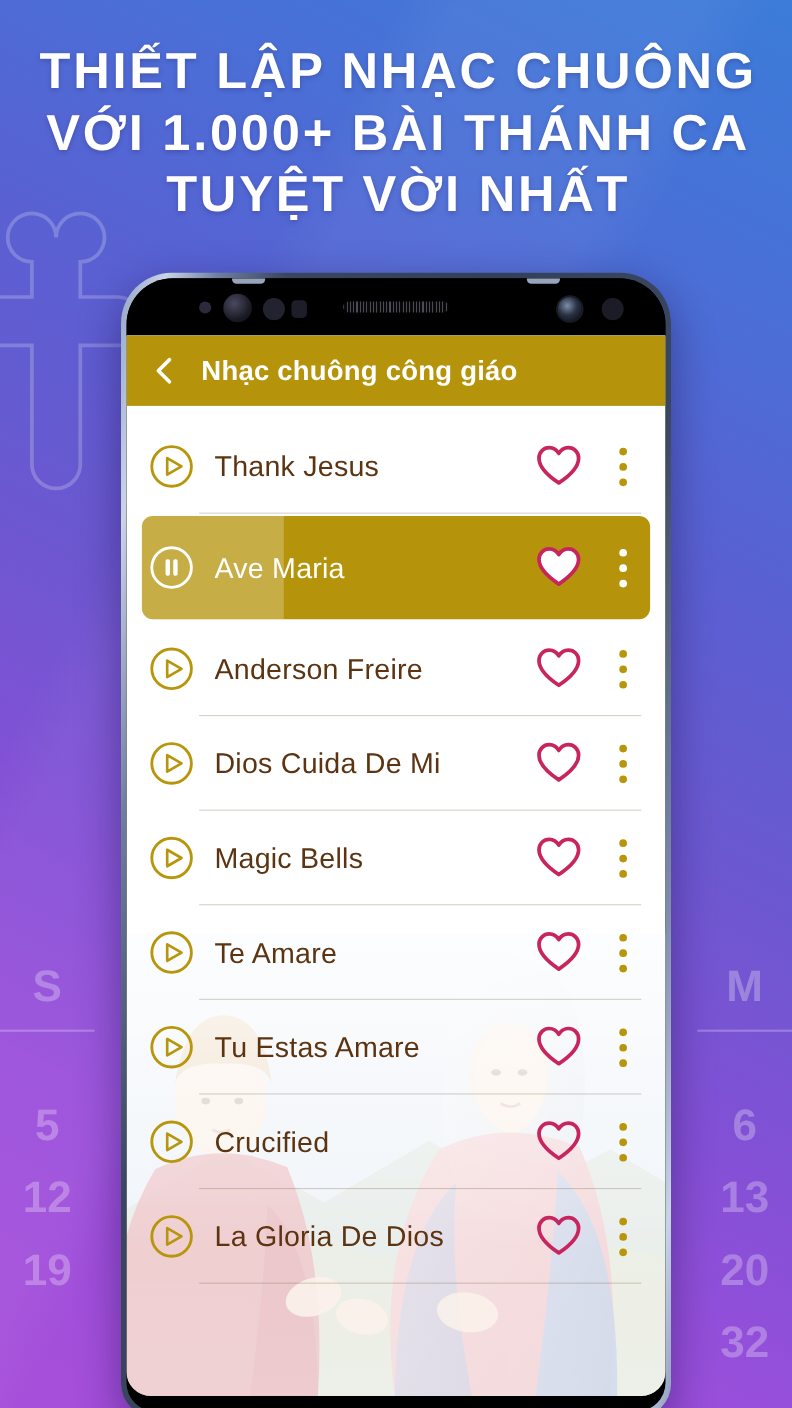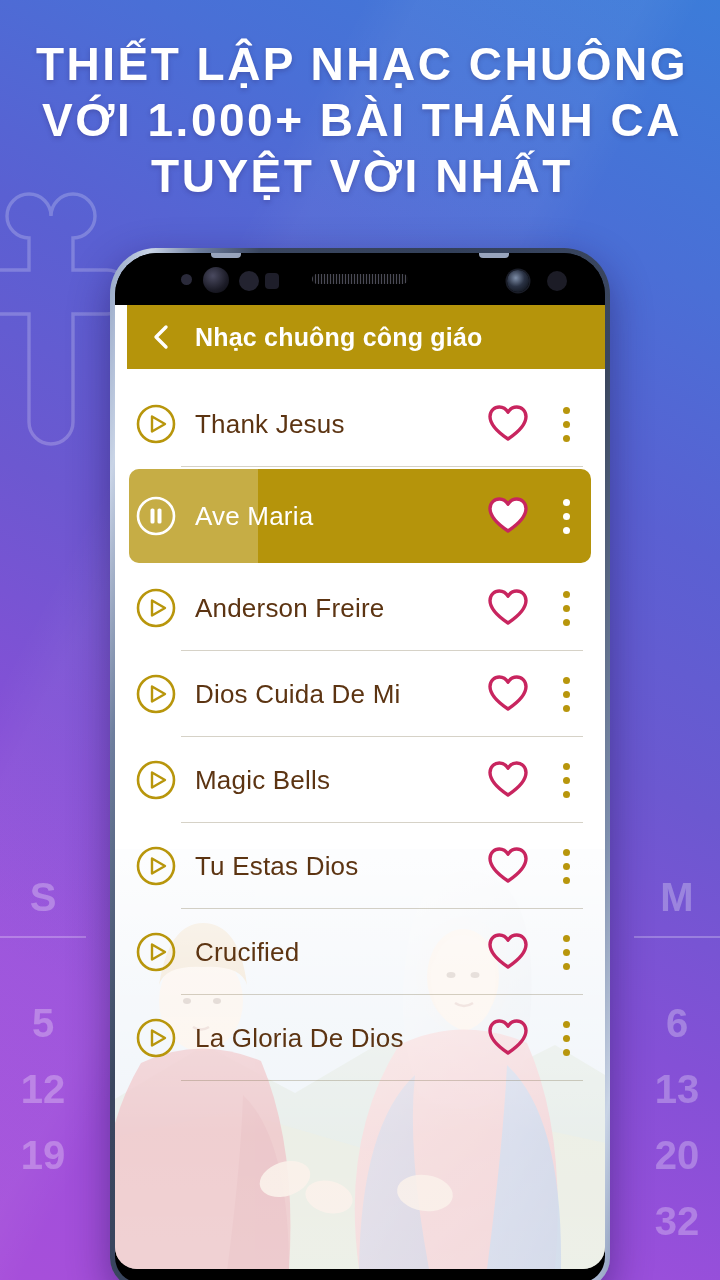--- a/index.html
+++ b/index.html
@@ -111,21 +111,20 @@
     position:absolute; inset:0;
     background:linear-gradient(180deg,#fff 0%,#fff 48%,rgba(255,255,255,.55) 68%,rgba(255,255,255,.30) 86%,rgba(255,255,255,.34) 100%);
   }
 
   
   #appbar{
     position:relative; z-index:4;
     height:64px; background:#B5940B;
     display:flex; align-items:center;
     padding:4px 18px;
-    margin-left:12px;
   }
   #back-btn{ width:34px; height:34px; display:flex; align-items:center; justify-content:center; cursor:pointer; }
   #appbar-title{
     color:#fff; font-size:25px; font-weight:bold; margin-left:16px;
     letter-spacing:.2px; white-space:nowrap;
   }
 
   
   #song-list{ position:relative; z-index:3; padding:12px 0 9px 0; }
   .row{
@@ -354,21 +353,37 @@
               <i></i>
               <i></i>
             </span>
             <span class="divider"></span>
           </div>
           <div class="row">
             <span class="play-ic"><svg viewBox="0 0 42 42" width="42" height="42">
                 <circle cx="21" cy="21" r="18" fill="none" stroke="#B8960C" stroke-width="2.6"></circle>
                 <path d="M17 13.5 L30 21 L17 28.5 Z" fill="none" stroke="#B8960C" stroke-width="2.4" stroke-linejoin="round"></path>
               </svg></span>
-            <span class="title">Tu Estas Dios</span>
+            <span class="title">Te Amare</span>
+            <span class="heart"><svg viewBox="0 0 42 40" width="42" height="40">
+                <path d="M21 35 C6 25 3 17 3 12.5 C3 6.9 7.3 3 12.3 3 C15.8 3 19.1 5 21 8.2 C22.9 5 26.2 3 29.7 3 C34.7 3 39 6.9 39 12.5 C39 17 36 25 21 35 Z" fill="none" stroke="#C8255F" stroke-width="3.4" stroke-linejoin="round"></path>
+              </svg></span>
+            <span class="kebab">
+              <i></i>
+              <i></i>
+              <i></i>
+            </span>
+            <span class="divider"></span>
+          </div>
+          <div class="row">
+            <span class="play-ic"><svg viewBox="0 0 42 42" width="42" height="42">
+                <circle cx="21" cy="21" r="18" fill="none" stroke="#B8960C" stroke-width="2.6"></circle>
+                <path d="M17 13.5 L30 21 L17 28.5 Z" fill="none" stroke="#B8960C" stroke-width="2.4" stroke-linejoin="round"></path>
+              </svg></span>
+            <span class="title">Tu Estas Amare</span>
             <span class="heart"><svg viewBox="0 0 42 40" width="42" height="40">
                 <path d="M21 35 C6 25 3 17 3 12.5 C3 6.9 7.3 3 12.3 3 C15.8 3 19.1 5 21 8.2 C22.9 5 26.2 3 29.7 3 C34.7 3 39 6.9 39 12.5 C39 17 36 25 21 35 Z" fill="none" stroke="#C8255F" stroke-width="3.4" stroke-linejoin="round"></path>
               </svg></span>
             <span class="kebab">
               <i></i>
               <i></i>
               <i></i>
             </span>
             <span class="divider"></span>
           </div>

